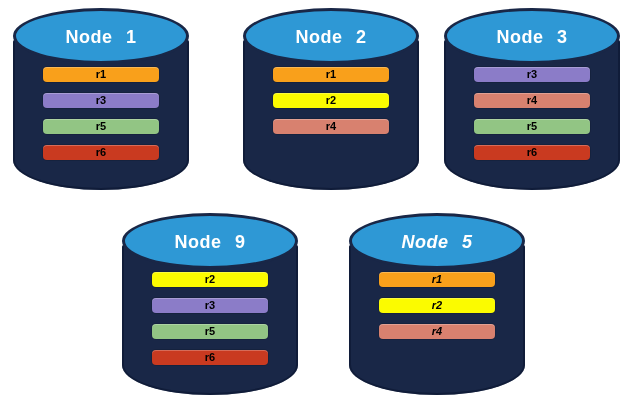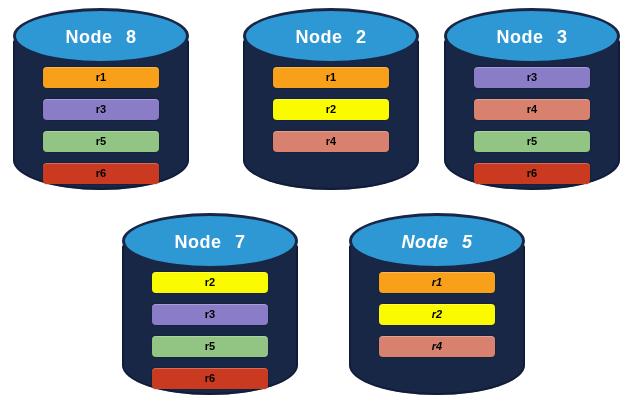--- a/index.html
+++ b/index.html
@@ -58,41 +58,41 @@
   }
   .bars {
     position: absolute;
     left: 30px; right: 30px;
     top: 59px;
     display: flex;
     flex-direction: column;
     gap: 11px;
   }
   .bar {
-    height: 21px;
+    height: 15px;
     border-radius: 4px;
     display: flex;
     align-items: center;
     justify-content: center;
     color: var(--bartext, #000000);
     font-size: 11px;
     font-weight: bold;
     line-height: 1;
     box-shadow: inset 0 1px 0 rgba(255,255,255,0.25), 0 0 0 1px rgba(0,0,0,0.12);
   }
 </style>
 </head>
 <body>
 
 <div class="canvas">
 
 <div class="cylinder node-0">
       <div class="cyl-body"></div>
       <div class="cyl-top">
-        <span class="node-label">Node 8</span>
+        <span class="node-label">Node 1</span>
       </div>
       <div class="bars">
         <div class="bar" style="background: rgb(249, 160, 27);">r1</div>
         <div class="bar" style="background: rgb(139, 124, 200);">r3</div>
         <div class="bar" style="background: rgb(146, 197, 132);">r5</div>
         <div class="bar" style="background: rgb(201, 58, 32);">r6</div>
       </div>
     </div>
     <div class="cylinder node-1">
       <div class="cyl-body"></div>
@@ -113,21 +113,21 @@
       <div class="bars">
         <div class="bar" style="background: rgb(139, 124, 200);">r3</div>
         <div class="bar" style="background: rgb(216, 129, 111);">r4</div>
         <div class="bar" style="background: rgb(146, 197, 132);">r5</div>
         <div class="bar" style="background: rgb(201, 58, 32);">r6</div>
       </div>
     </div>
     <div class="cylinder node-3">
       <div class="cyl-body"></div>
       <div class="cyl-top">
-        <span class="node-label">Node 7</span>
+        <span class="node-label">Node 9</span>
       </div>
       <div class="bars">
         <div class="bar" style="background: rgb(251, 251, 0);">r2</div>
         <div class="bar" style="background: rgb(139, 124, 200);">r3</div>
         <div class="bar" style="background: rgb(146, 197, 132);">r5</div>
         <div class="bar" style="background: rgb(201, 58, 32);">r6</div>
       </div>
     </div>
     <div class="cylinder node-4">
       <div class="cyl-body"></div>

